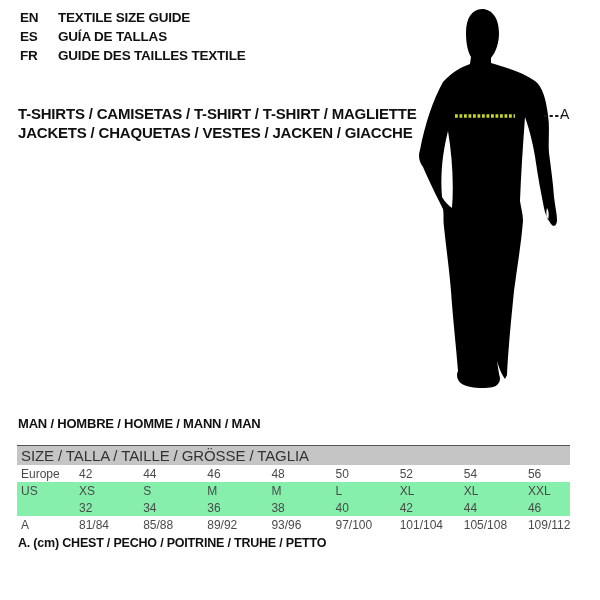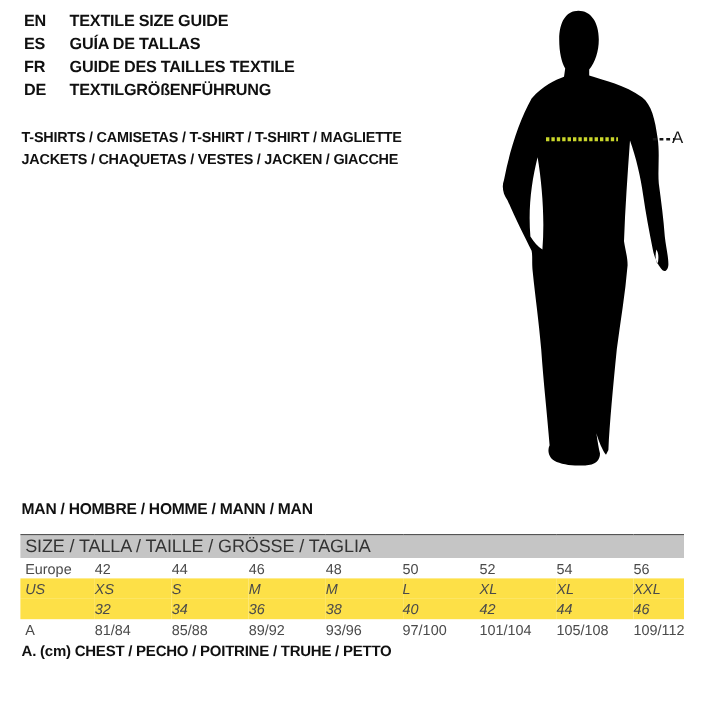--- a/index.html
+++ b/index.html
@@ -6,62 +6,58 @@
   .page{
     position:relative;width:570px;height:600px;background:#ffffff;overflow:hidden;
     font-family:"Liberation Sans",sans-serif;color:#111;
   }
   
   .lang-list{position:absolute;left:20px;top:8px;}
   .lang-row{display:flex;line-height:19px;font-size:13.5px;font-weight:700;letter-spacing:-0.2px;color:#101010;}
   .lang-code{width:38px;}
   
   .categories{position:absolute;left:18px;top:105px;}
-  .cat-line{font-size:12px;font-weight:700;line-height:18.5px;letter-spacing:-0.2px;color:#101010;}
+  .cat-line{font-size:15px;font-weight:700;line-height:18.5px;letter-spacing:-0.2px;color:#101010;}
   
   .figure-wrap{position:absolute;left:413px;top:5px;width:160px;height:390px;}
   .measure-label{position:absolute;left:560px;top:106px;font-size:14px;font-weight:400;color:#161616;}
   
   .section-title{position:absolute;left:18px;top:416px;font-size:13px;font-weight:700;letter-spacing:-0.2px;color:#101010;}
   
   table.size-table{
     position:absolute;left:17px;top:445px;width:575px;
     border-collapse:collapse;table-layout:fixed;font-size:12px;color:#4a4a4a;
   }
   table.size-table th.size-head{
     background:#c5c5c5;border-top:1px solid #555;font-weight:400;color:#333;
     text-align:left;padding:1px 0 1px 4px;height:14px;font-size:15px;letter-spacing:-0.1px;
   }
   table.size-table td{text-align:left;height:17px;padding:0;}
   table.size-table td.rowlabel{text-align:left;padding-left:4px;}
-  table.size-table tr.alt{background:#fde047;font-style:italic;}
+  table.size-table tr.alt{background:#86efac;}
   
   .footnote{position:absolute;left:18px;top:536px;font-size:12.5px;font-weight:700;letter-spacing:-0.2px;color:#101010;}
 </style>
 </head>
 <body>
 
 <div class="page">
 
   <div class="lang-list">
     <div class="lang-row">
       <span class="lang-code">EN</span>
       <span class="lang-label">TEXTILE SIZE GUIDE</span>
     </div>
     <div class="lang-row">
       <span class="lang-code">ES</span>
       <span class="lang-label">GUÍA DE TALLAS</span>
     </div>
     <div class="lang-row">
       <span class="lang-code">FR</span>
       <span class="lang-label">GUIDE DES TAILLES TEXTILE</span>
-    </div>
-    <div class="lang-row">
-      <span class="lang-code">DE</span>
-      <span class="lang-label">TEXTILGRÖßENFÜHRUNG</span>
     </div>
   </div>
 
   <div class="categories">
     <div class="cat-line">T-SHIRTS / CAMISETAS / T-SHIRT / T-SHIRT / MAGLIETTE</div>
     <div class="cat-line">JACKETS / CHAQUETAS / VESTES / JACKEN / GIACCHE</div>
   </div>
 
   <svg class="figure-wrap" viewBox="0 0 160 390">
     <path fill-rule="evenodd" d="M 69 4

